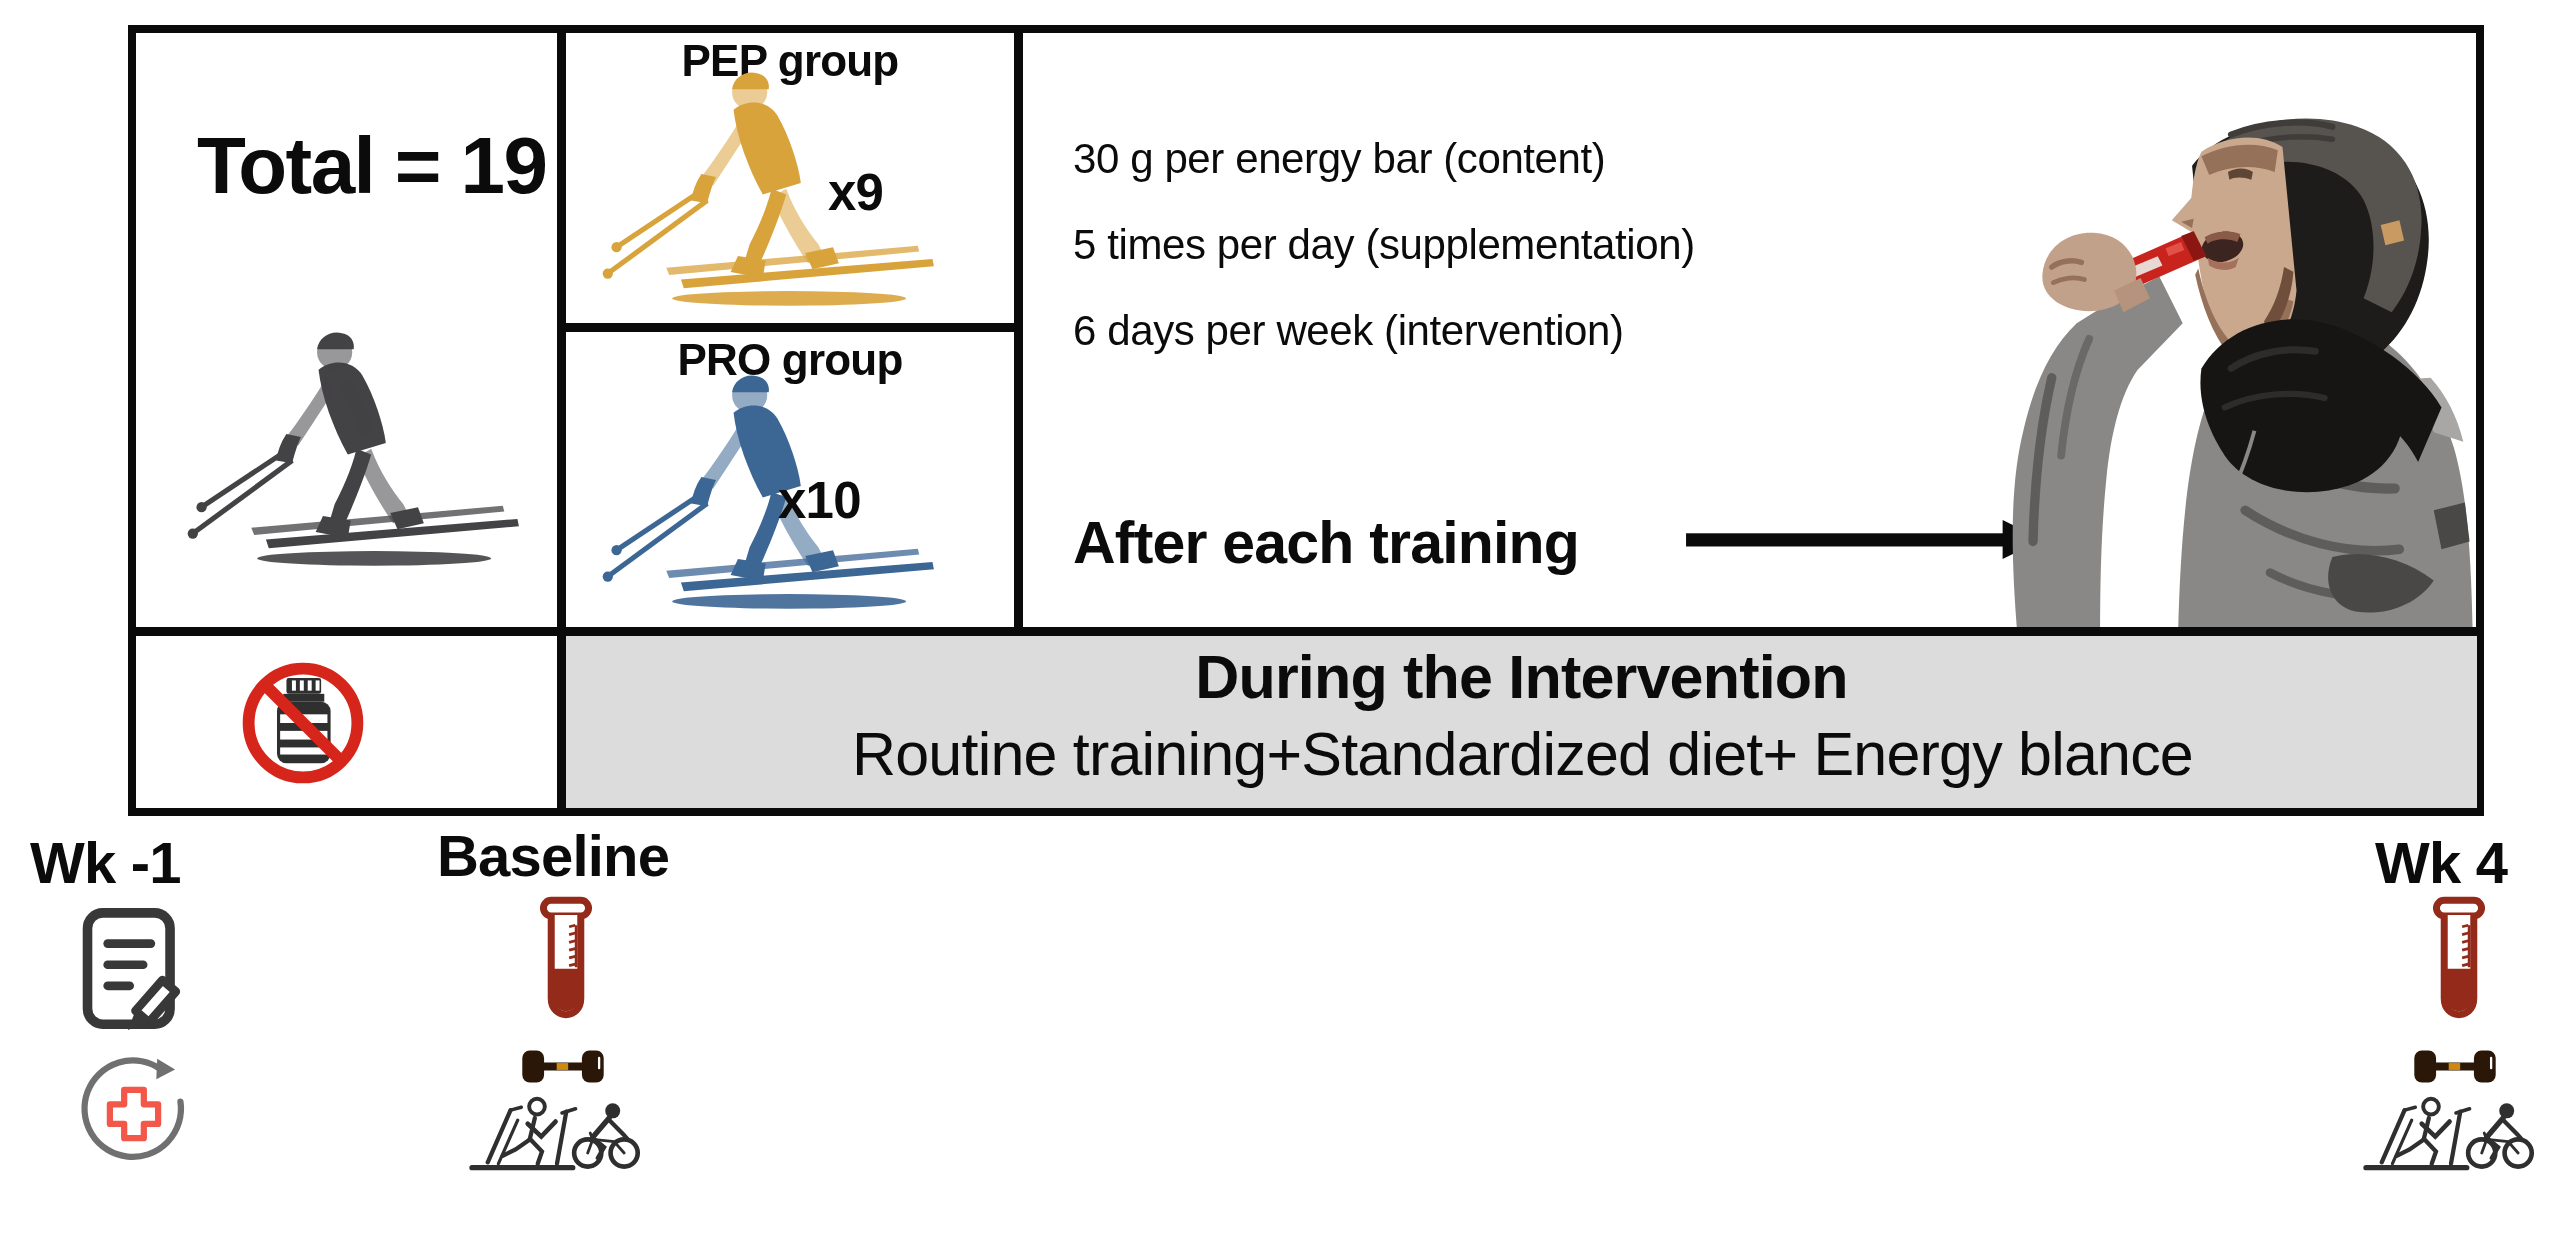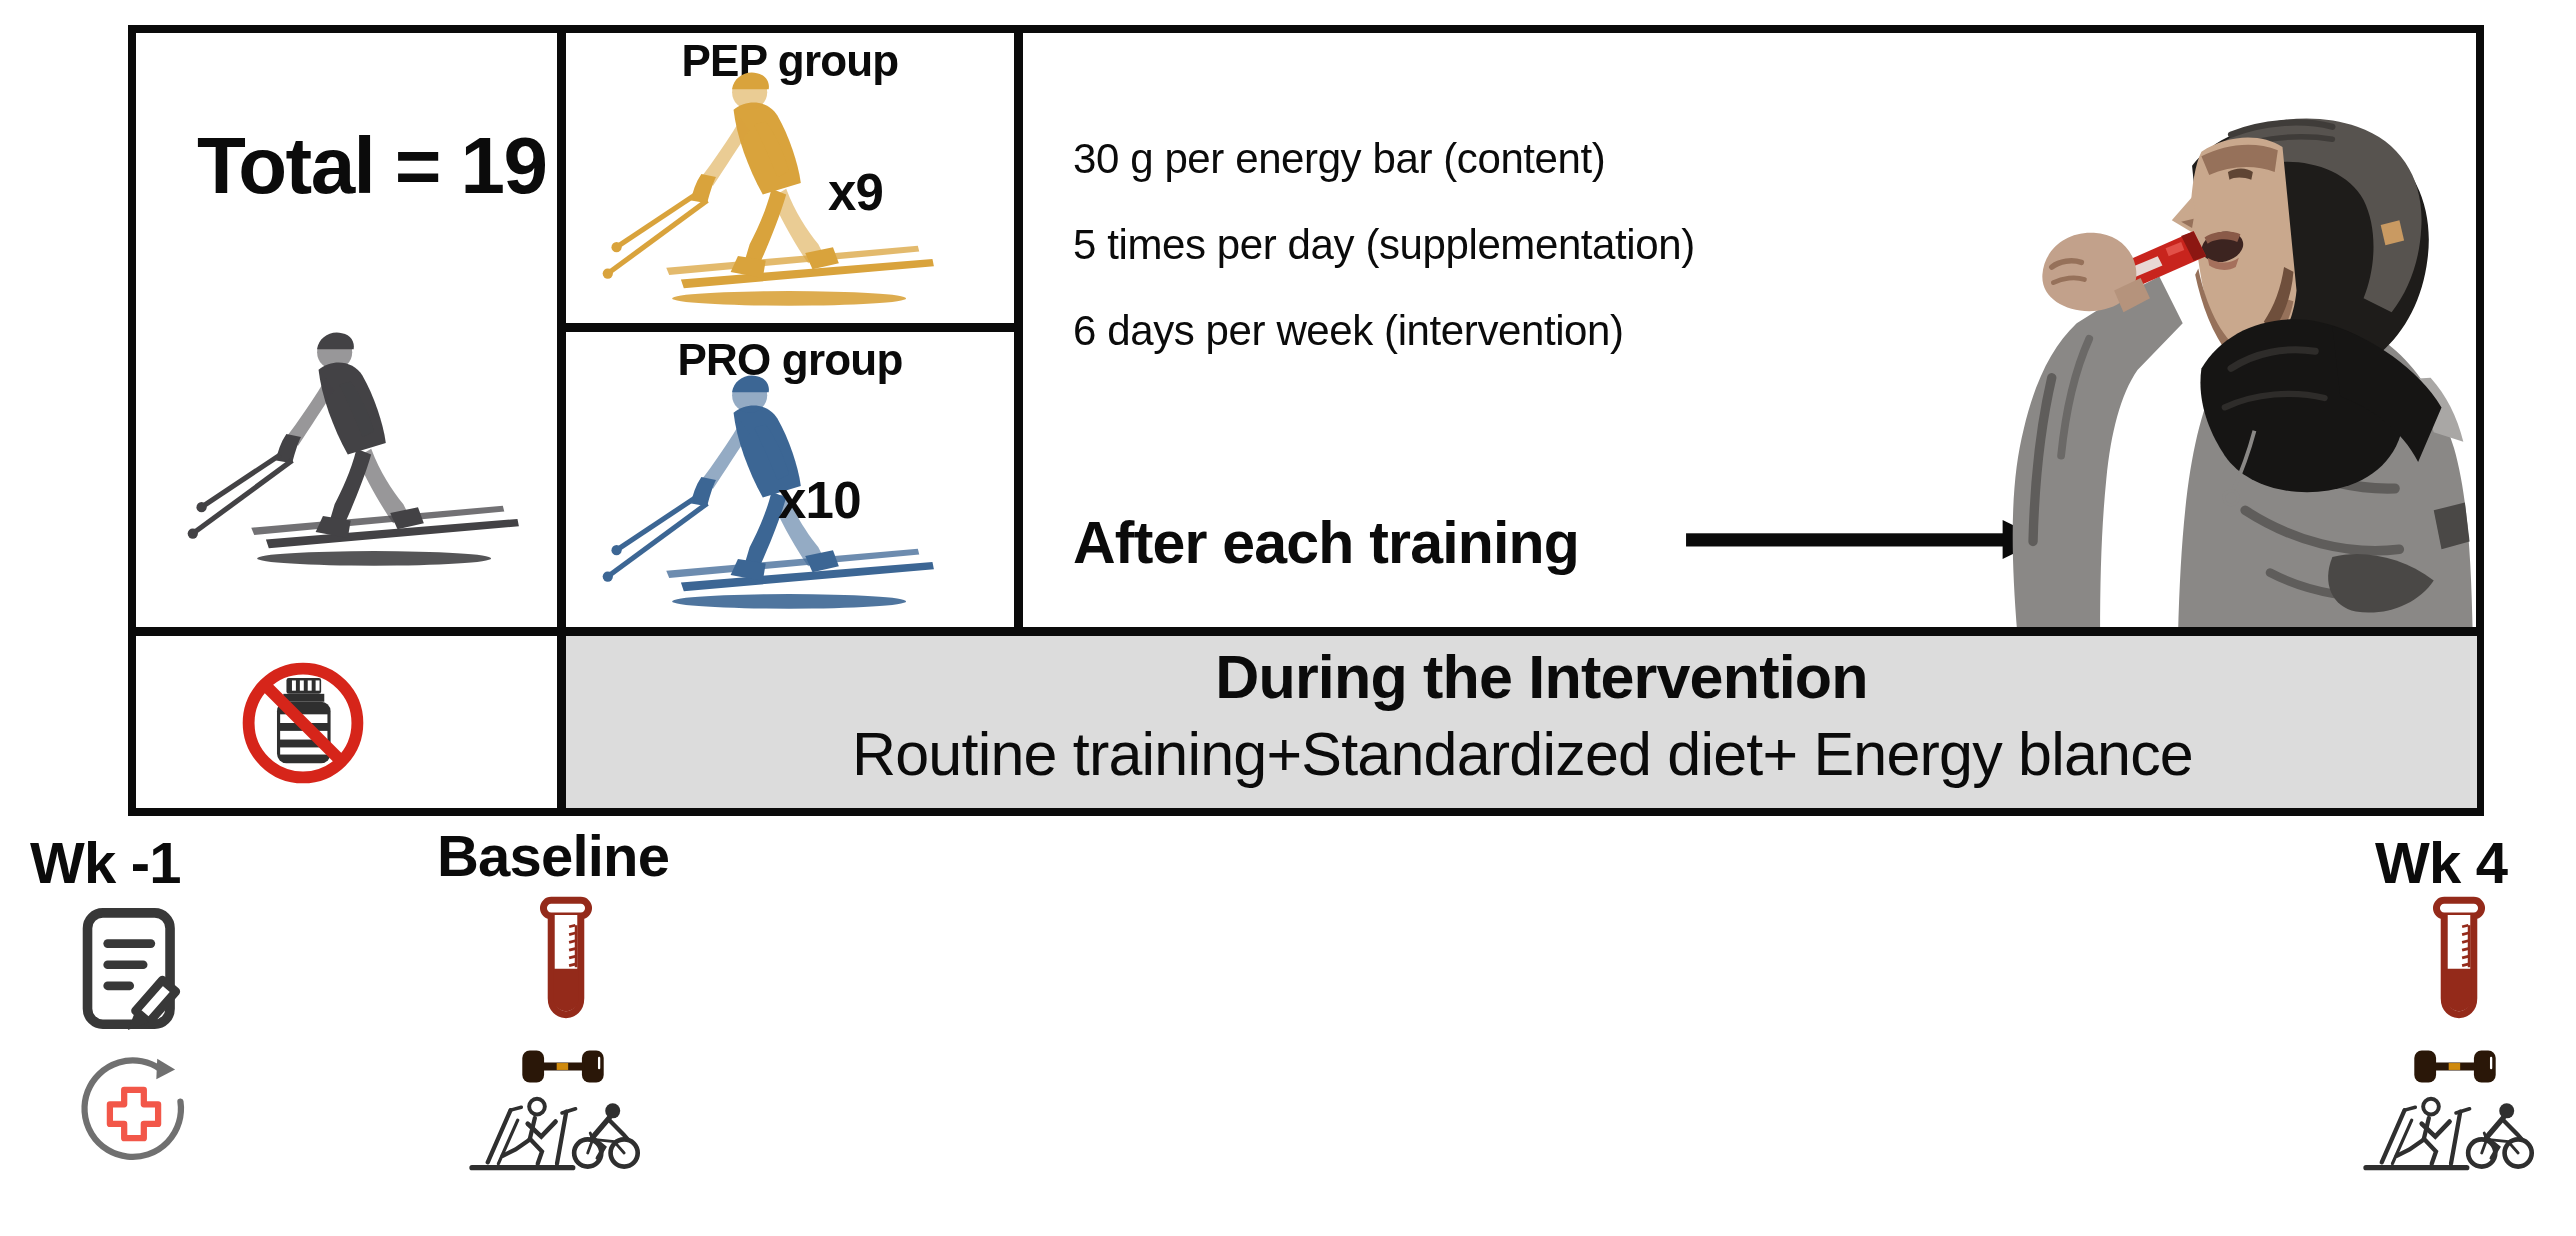--- a/index.html
+++ b/index.html
@@ -21,21 +21,21 @@
   .pro-cell{left:430px;top:299px;width:448px;height:296px;}
   .group-label{left:0;top:3.1px;width:100%;text-align:center;font-size:44px;font-weight:600;letter-spacing:-0.8px;}
   .mult{font-size:51px;font-weight:bold;letter-spacing:-0.8px;}
 
   .right-area{left:886px;top:8px;width:1454px;height:594px;text-decoration:underline;}
   .supp-lines{left:51px;top:75px;font-size:42px;line-height:86px;letter-spacing:-0.4px;white-space:nowrap;}
   .after-line{left:51px;top:468px;font-size:59px;font-weight:bold;letter-spacing:-0.8px;white-space:nowrap;}
 
   .prohib-cell{left:0;top:603px;width:421px;height:172px;}
   .banner{left:430px;top:603px;width:1911px;height:172px;background:#dcdcdc;text-align:center;}
-  .banner-title{left:0;top:6.2px;width:100%;font-size:61px;font-weight:bold;letter-spacing:-0.8px;padding-left:20px;}
+  .banner-title{left:0;top:6.2px;width:100%;font-size:61px;font-weight:bold;letter-spacing:-0.8px;}
   .banner-sub{left:1px;top:83px;width:100%;font-size:61px;letter-spacing:-0.8px;}
 
   
   .tl-label{font-size:58px;font-weight:bold;letter-spacing:-0.8px;white-space:nowrap;}
   svg{display:block;}
 </style>
 </head>
 <body>
 
 <div class="stage">

